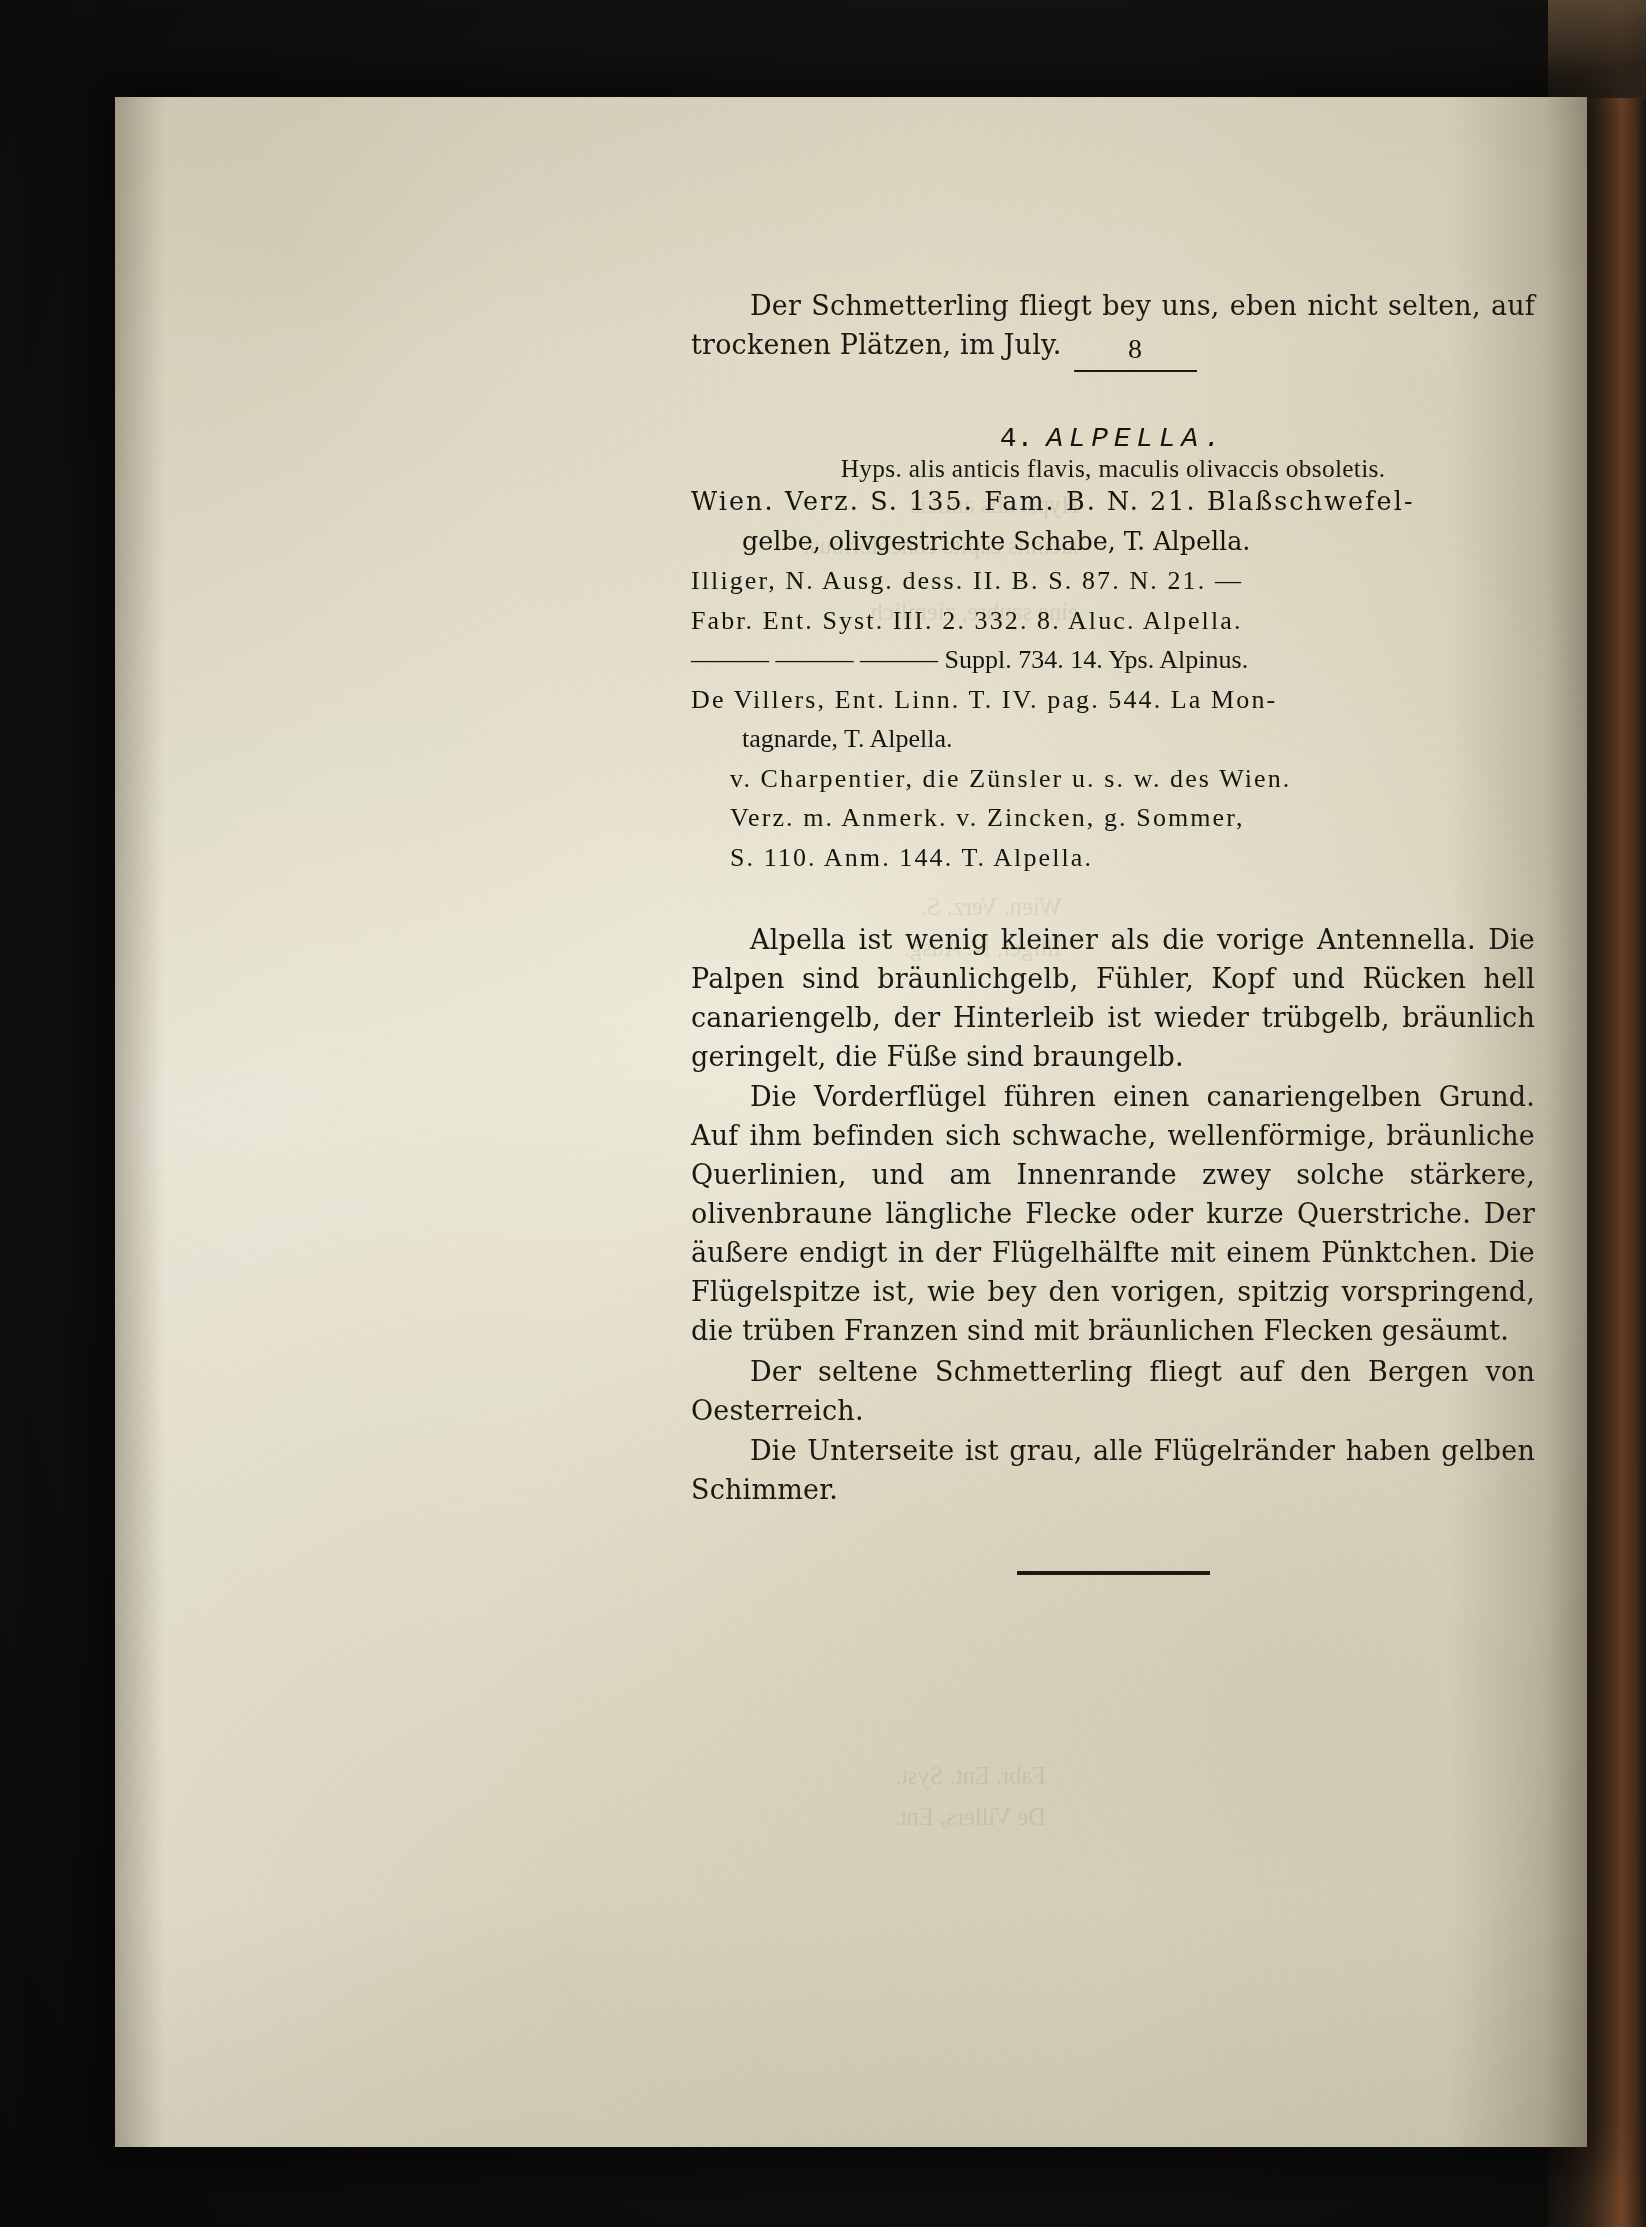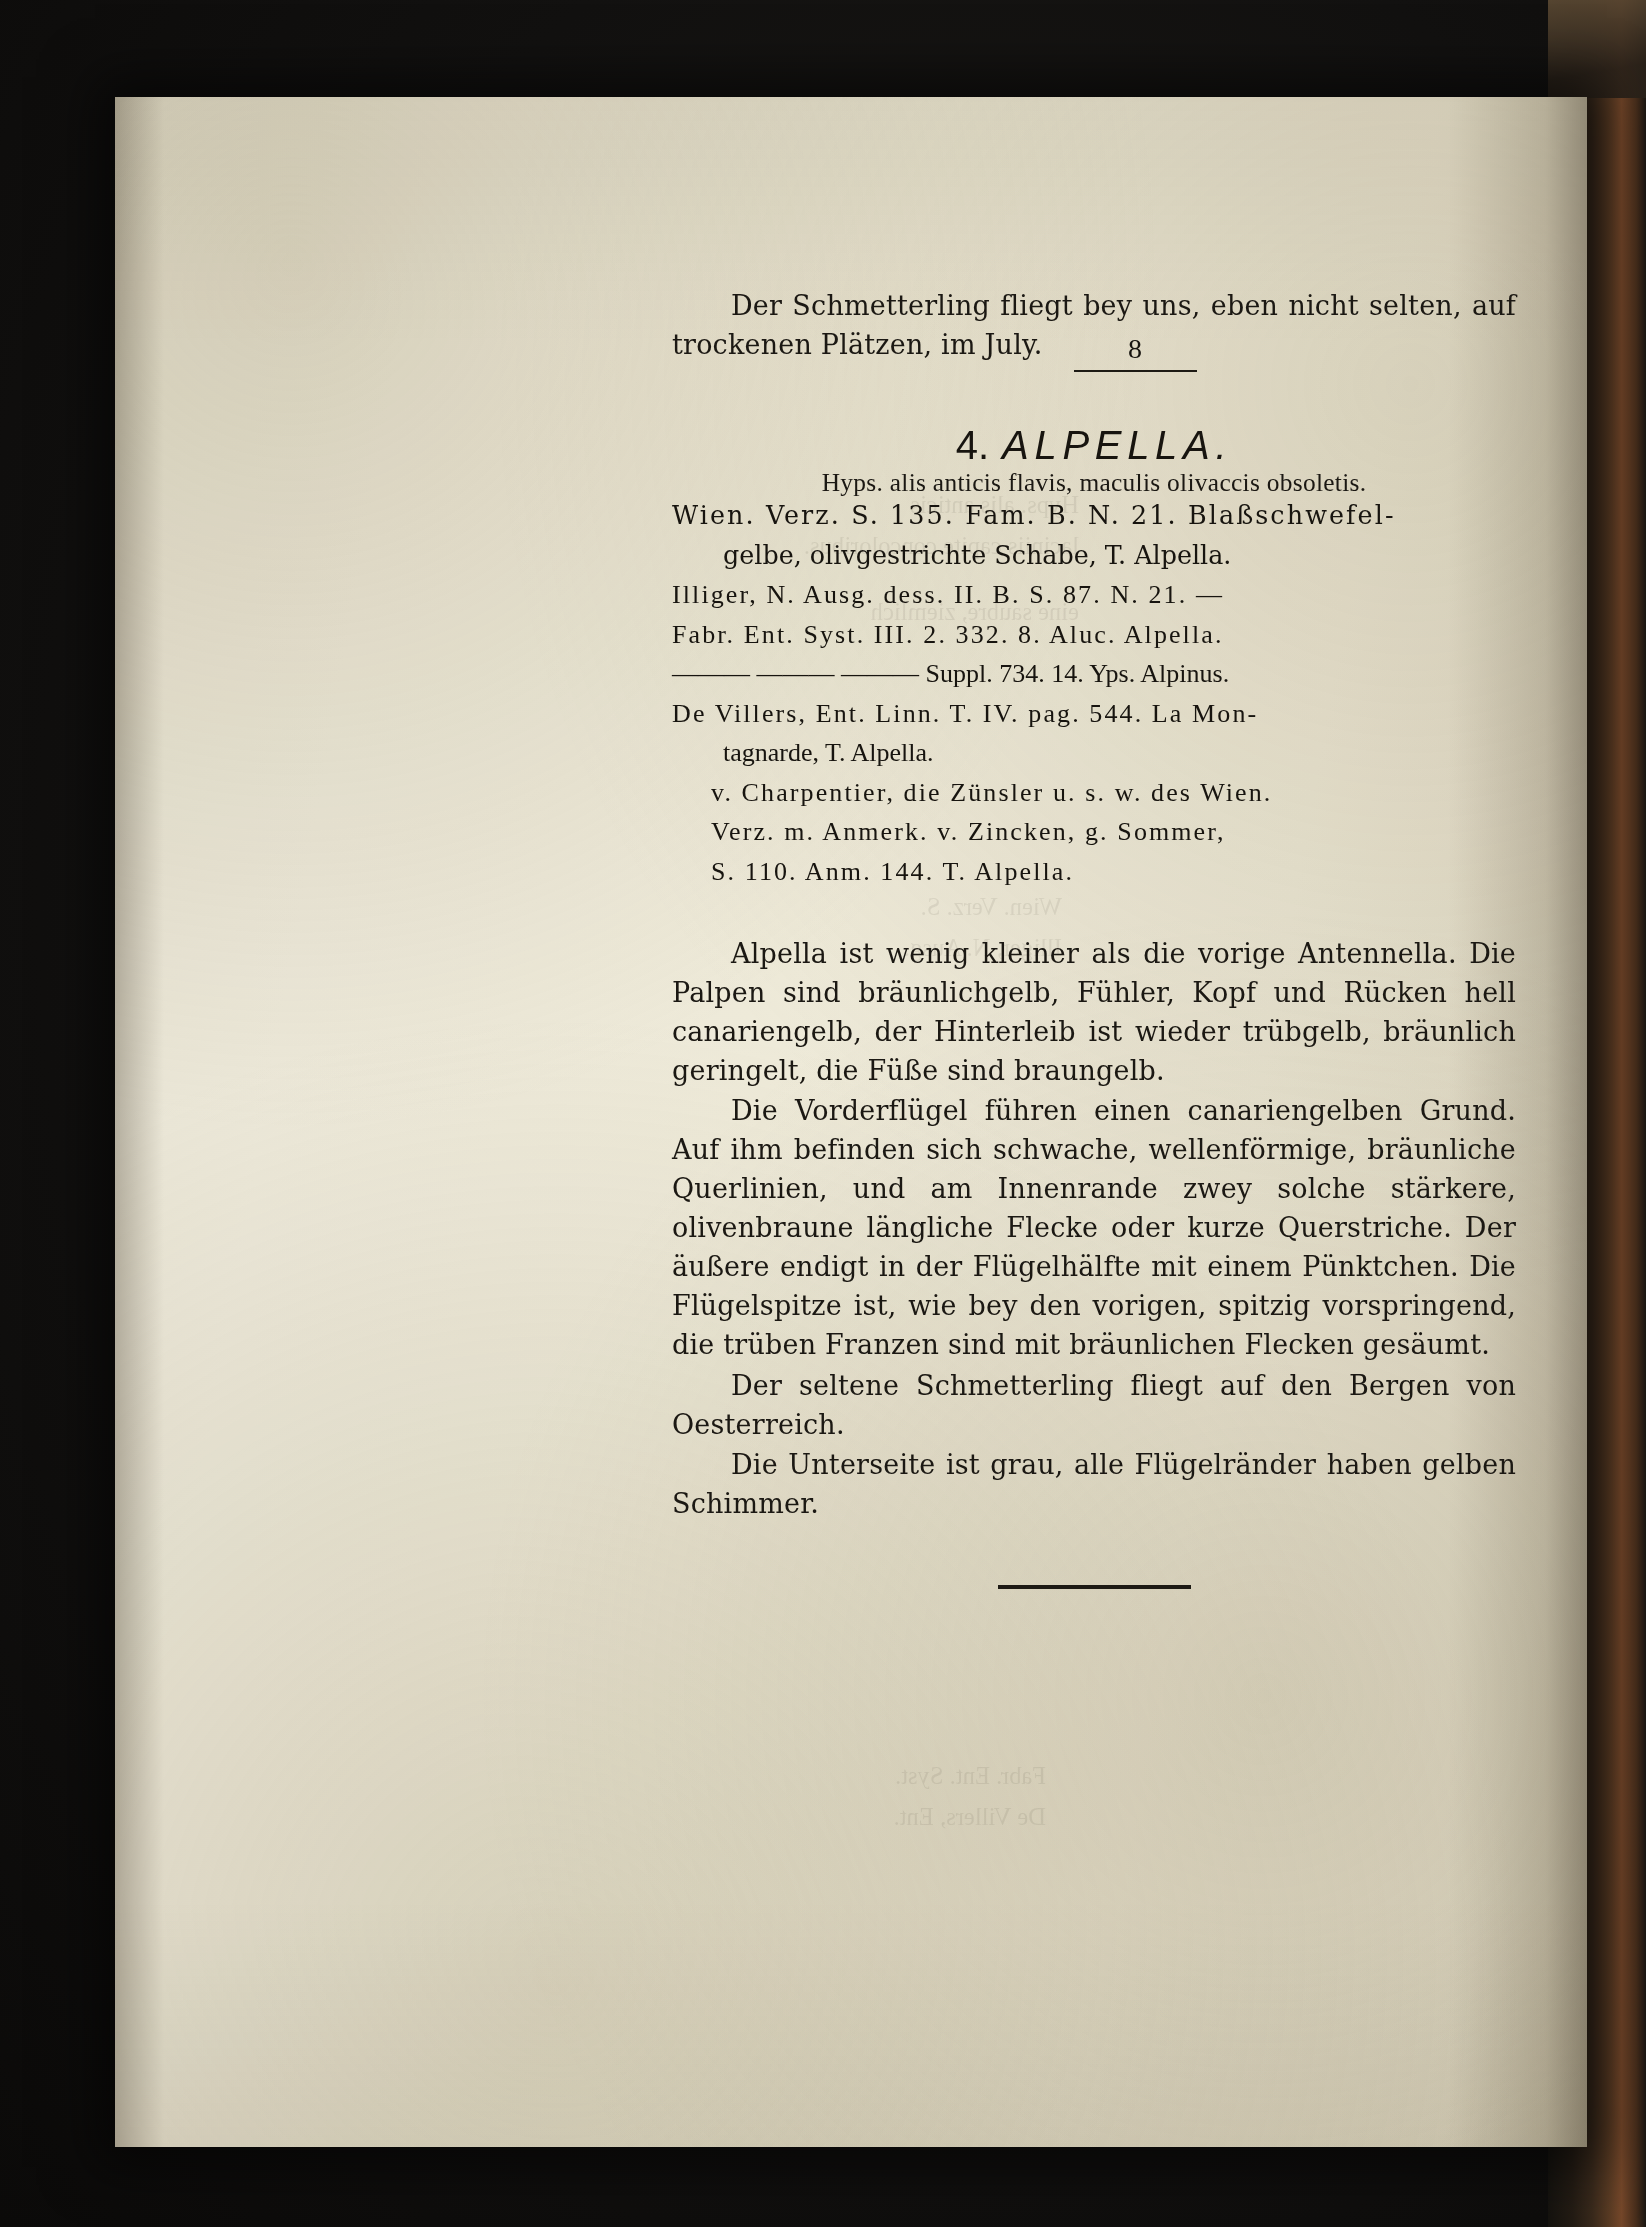--- a/index.html
+++ b/index.html
@@ -79,21 +79,21 @@
     transform: scaleX(-1);
   }
   #page-bleed .bl {
     position: absolute;
     white-space: nowrap;
   }
 
   
   #text-column {
     position: absolute;
-    left: 557px;
+    left: 576px;
     top: 189px;
     width: 844px;
     color: #1a1712;
   }
 
   
   #folio-wrap {
     position: absolute;
     left: 951px;
     top: 236px;
@@ -120,23 +120,23 @@
     letter-spacing: 0.2px;
     color: #1b1813;
     text-align: justify;
   }
   .fraktur .ind { display: inline-block; width: 59px; }
 
   
   #species-heading {
     margin-top: 59px;
     text-align: center;
-    font-family: Liberation Sans, sans-serif;
+    font-family: Liberation Mono, monospace;
     font-style: italic;
-    font-size: 40px;
+    font-size: 28px;
     letter-spacing: 5.7px;
     color: #17140f;
   }
   #species-heading .num {
     font-style: normal;
     letter-spacing: 0;
     margin-right: 13px;
   }
 
   #latin-diagnosis {

